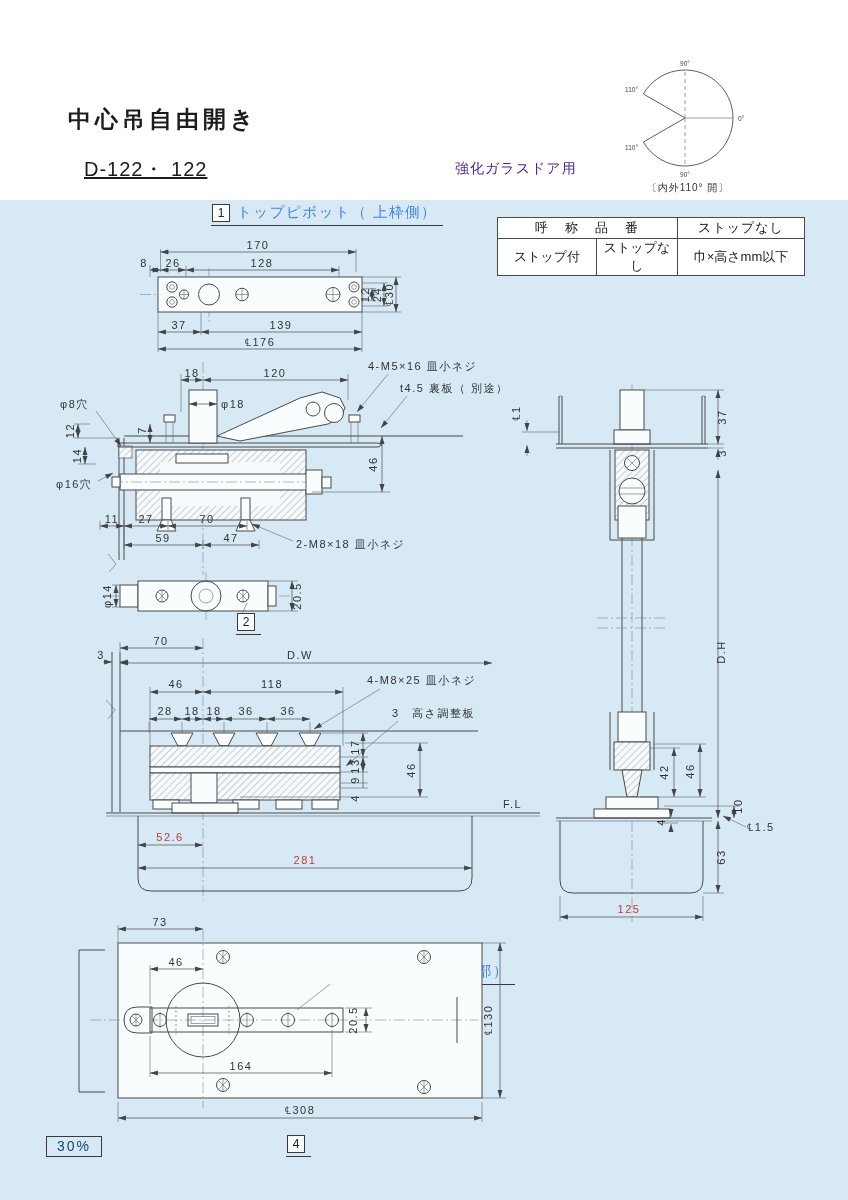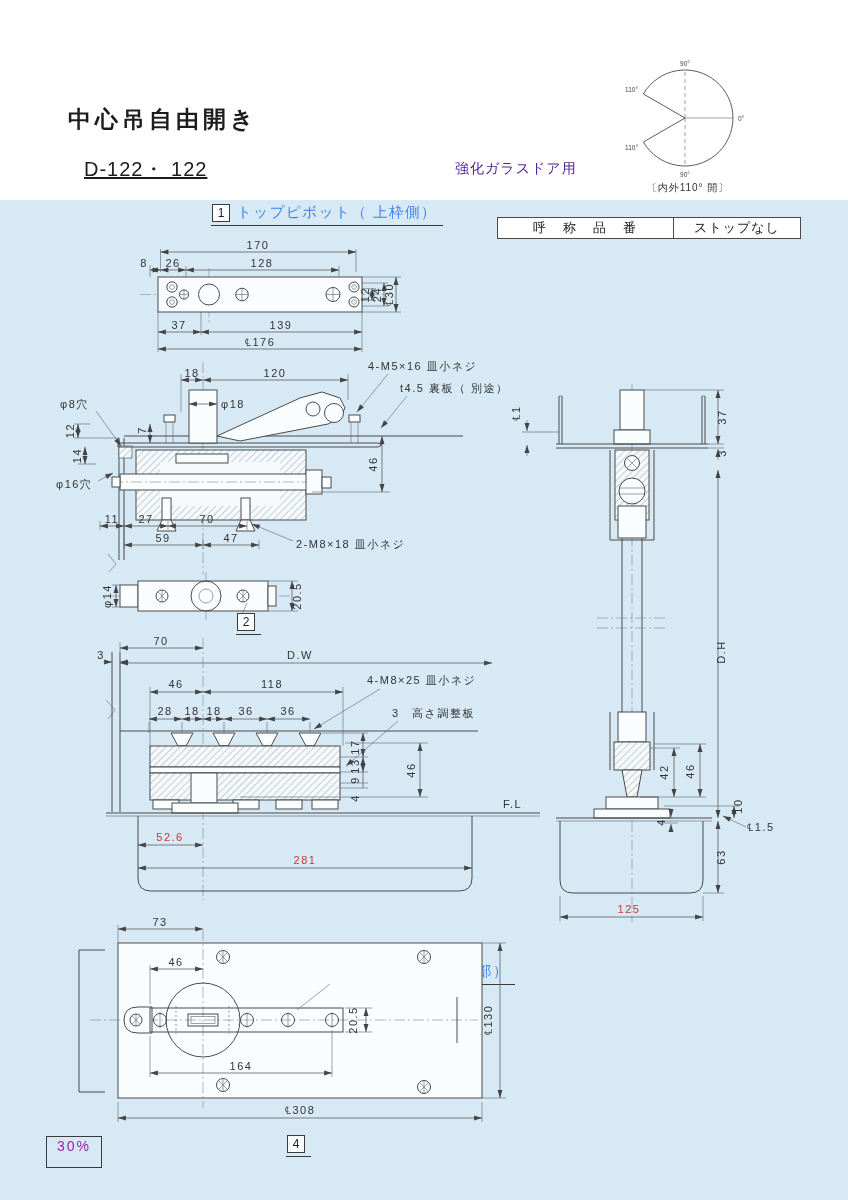--- a/index.html
+++ b/index.html
@@ -3,22 +3,22 @@
 <meta charset="utf-8">
 <style>
   html,body{margin:0;padding:0;background:#fff;}
   #page{position:relative;width:848px;height:1200px;overflow:hidden;background:#ffffff;
         font-family:"Liberation Sans",sans-serif;color:#222;}
   .bluebg{position:absolute;left:0;top:200px;width:848px;height:1000px;background:#d7e9f4;}
   .abs{position:absolute;}
   .title{left:68px;top:104px;font-size:23px;font-weight:bold;letter-spacing:4px;color:#1c1c1c;}
   .model{left:84px;top:156px;font-size:20px;letter-spacing:1px;color:#1c1c1c;text-decoration:underline;}
   .usage{left:455px;top:160px;font-size:14px;letter-spacing:1px;color:#4c1d95;}
-  .scalebox{left:46px;top:1136px;border:1.4px solid #3a3a3a;padding:1px 10px 13px 10px;
-            font-size:14px;letter-spacing:2px;background:transparent;color:#a21caf;}
+  .scalebox{left:46px;top:1136px;border:1.4px solid #3a3a3a;padding:1px 10px 2px 10px;
+            font-size:14px;letter-spacing:2px;background:transparent;color:#0c4a6e;}
   
   table.spec{position:absolute;left:497px;top:204px;border-collapse:collapse;background:#fff;margin-top:13px;}
   table.spec td{border:1.2px solid #4a4a4a;text-align:center;font-size:13px;color:#222;
                 height:20px;padding:0 2px;}
   
   .sec{display:inline-flex;align-items:center;gap:7px;border-bottom:1.3px solid #3a3a3a;
        padding:0 6px 3px 1px;}
   .sec .num{border:1.2px solid #3a3a3a;background:#fdfefe;font-size:12px;width:16px;height:16px;
             line-height:16px;text-align:center;color:#222;}
   .sec .txt{font-size:14.5px;letter-spacing:1.5px;color:#3b82f6;white-space:nowrap;}
@@ -57,20 +57,25 @@
     <text class="sm" x="38" y="110" text-anchor="end">110°</text>
     <text class="sm" x="85" y="137" text-anchor="middle">90°</text>
     <text class="cap" x="88" y="151">〔内外110°  開〕</text>
   </svg>
 
   <table class="spec">
     <tbody>
         <tr>
       <td colspan="2" style="width:171px;letter-spacing:2px">呼　称　品　番</td>
       <td style="width:122px;letter-spacing:1px">ストップなし</td>
+    </tr>
+    <tr>
+      <td style="width:94px">ストップ付</td>
+      <td style="width:76px">ストップなし</td>
+      <td>巾×高さmm以下</td>
     </tr>
   </tbody>
     </table>
 
   <div class="abs sec" style="left:211px;top:203px">
     <span class="num">1</span>
     <span class="txt">トップピボット（ 上枠側）</span>
   </div>
   <div class="abs sec" style="left:236px;top:613px">
     <span class="num">2</span>

